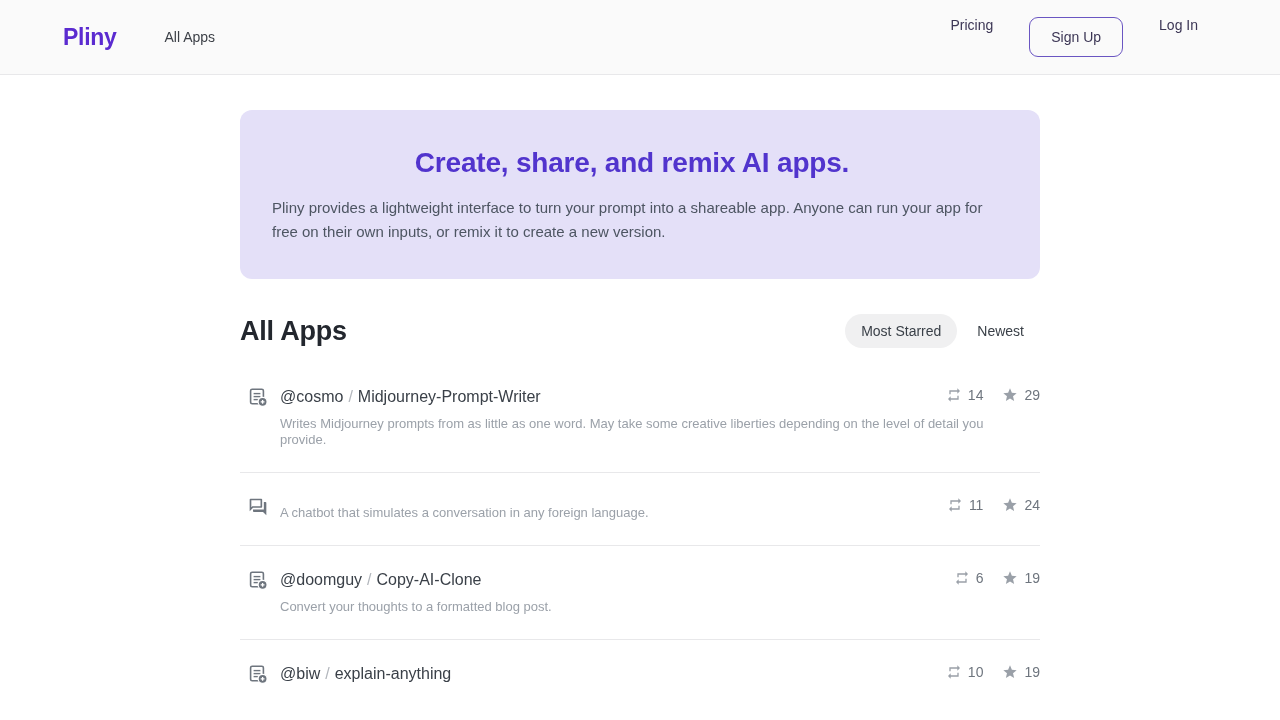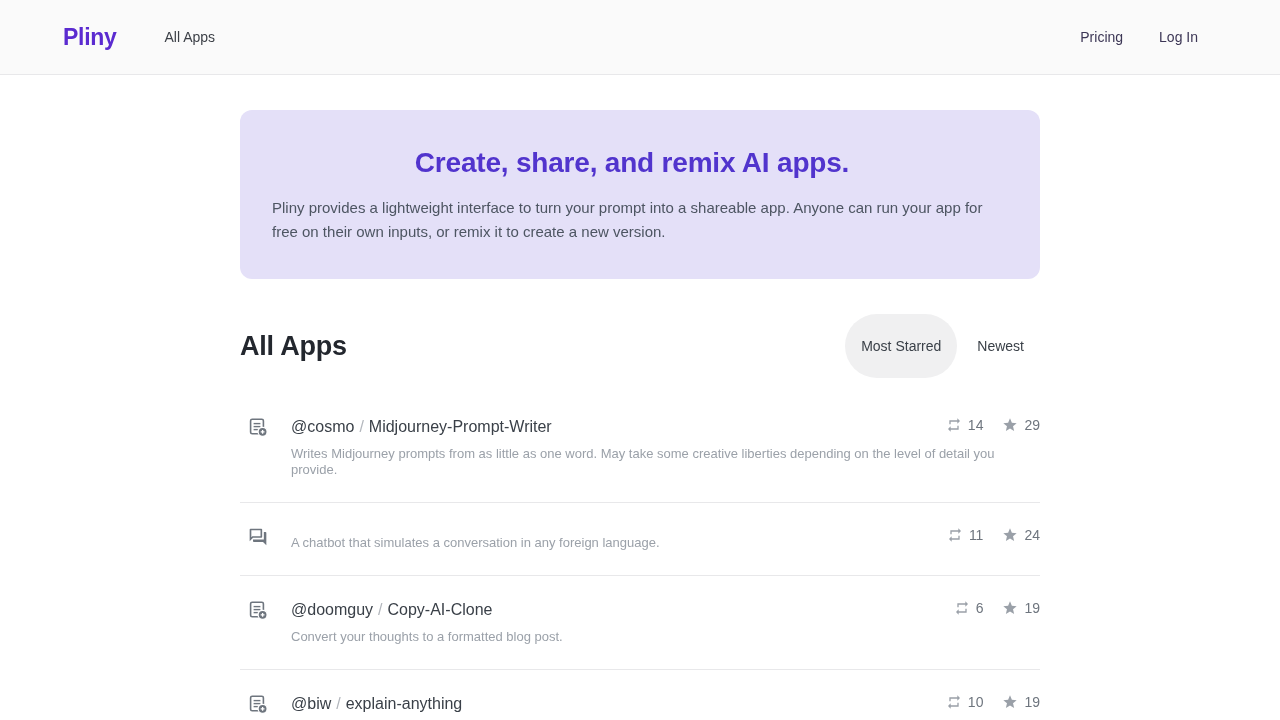--- a/index.html
+++ b/index.html
@@ -87,35 +87,34 @@
     color: #23272e;
     letter-spacing: -0.2px;
   }
   .sort-toggle { display: flex; align-items: center; gap: 4px; }
   .sort-option {
     border: none;
     background: transparent;
     font-family: "Liberation Sans", sans-serif;
     font-size: 14px;
     color: #3a4048;
-    padding: 24px 16px;
+    padding: 9px 16px;
     border-radius: 9999px;
     cursor: pointer;
   }
   .sort-option.selected { background: #f0f0f1; }
   
   .app-list { margin-top: 15px; }
   .app-row {
     position: relative;
     display: flex;
     align-items: flex-start;
     padding: 23px 0 24px 8px;
     border-bottom: 1px solid #e8e8ea;
     cursor: pointer;
-    gap: 11px;
   }
   .app-row:last-child { border-bottom: none; }
   .app-icon {
     width: 32px;
     flex: 0 0 32px;
     margin-top: 1px;
     color: #6e757e;
   }
   .app-main { flex: 1; min-width: 0; }
   .app-title-line { font-size: 16px; font-weight: 500; line-height: 21px; }
@@ -172,20 +171,21 @@
 
 <header class="header">
   <div class="header-left">
     <a class="logo">Pliny</a>
     <nav>
       <a class="nav-link">All Apps</a>
     </nav>
   </div>
   <div class="header-right">
     <a class="auth-link">Pricing</a>
+    <a class="signup-btn">Sign Up</a>
     <a class="auth-link">Log In</a>
   </div>
 </header>
 
 <main class="container">
 
   <section class="hero">
     <h1>Create, share, and remix AI apps.</h1>
     <p>Pliny provides a lightweight interface to turn your prompt into a shareable app. Anyone can run your app for free on their own inputs, or remix it to create a new version.</p>
   </section>

